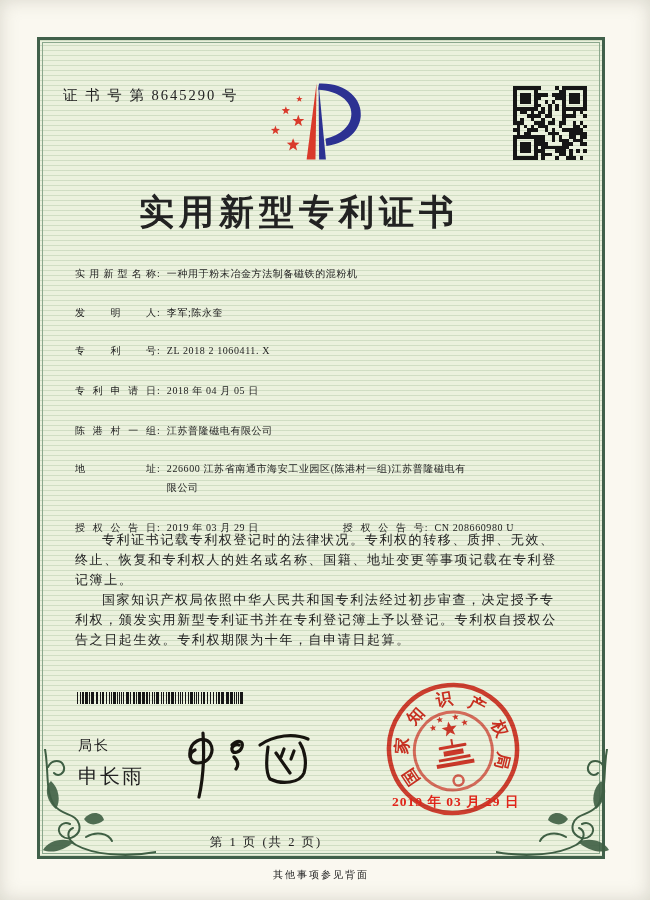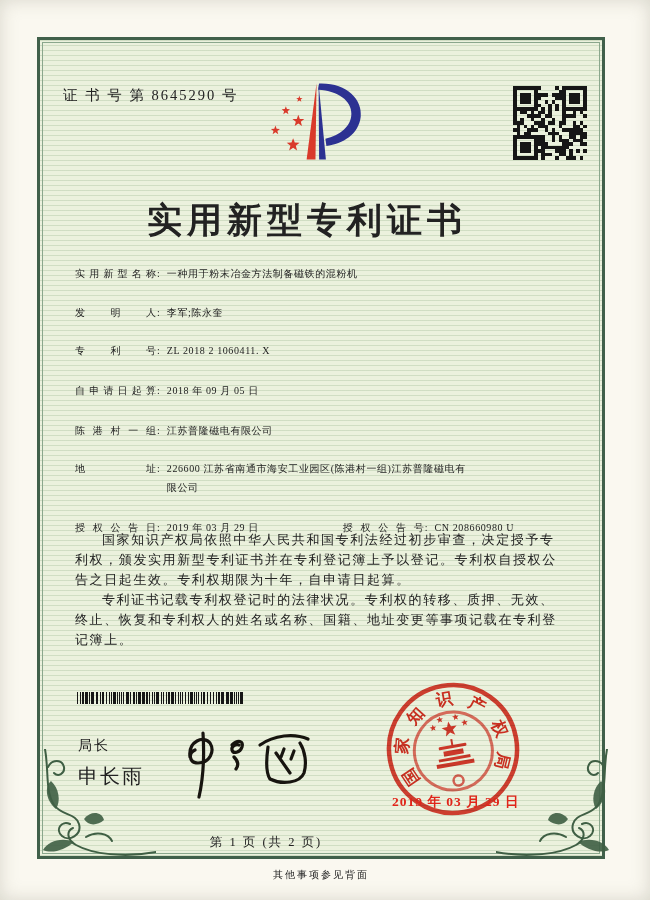--- a/index.html
+++ b/index.html
@@ -20,21 +20,21 @@
   }
   .frame-inner{position:absolute;inset:2px;border:1px solid #8aa78c;}
   .fl{position:absolute;width:118px;height:112px;z-index:3;}
   .fl-l{left:38px;top:749px;}
   .fl-r{left:496px;top:749px;transform:scaleX(-1);}
 
   .cert-no{position:absolute;left:63px;top:86px;font-size:14.5px;letter-spacing:2px;z-index:4;}
   .logo{position:absolute;left:264px;top:74px;width:104px;height:94px;z-index:4;}
   .qr{position:absolute;left:513px;top:86px;width:74px;height:74px;z-index:4;}
   .title{
-    position:absolute;left:37px;top:181px;width:508px;margin:16px;
+    position:absolute;left:37px;top:181px;width:508px;margin:8px;
     text-align:center;font-size:35px;font-weight:bold;letter-spacing:5px;z-index:4;
   }
   .frow{position:absolute;left:75px;width:505px;display:flex;align-items:flex-start;
         font-size:10px;line-height:19px;z-index:4;}
   .flabel{display:inline-block;width:81px;flex:none;text-align:justify;text-align-last:justify;}
   .fcolon{flex:none;margin:0 7px 0 1px;}
   .fval{letter-spacing:.6px;}
   .fval.addr{max-width:300px;font-family:Liberation Serif, serif;}
   .grant .fval.g1{width:176px;flex:none;}
   .body-text{position:absolute;left:75px;top:530px;width:494px;font-size:13px;
@@ -371,23 +371,23 @@
     <span class="flabel">发明人</span>
       <span class="fcolon">:</span>
       <span class="fval">李军;陈永奎</span>
   </div>
   <div class="frow" style="top:341px">
     <span class="flabel">专利号</span>
       <span class="fcolon">:</span>
       <span class="fval">ZL 2018 2 1060411. X</span>
   </div>
   <div class="frow" style="top:381px">
-    <span class="flabel">自申请日起算</span>
-      <span class="fcolon">:</span>
-      <span class="fval">2018 年 09 月 05 日</span>
+    <span class="flabel">专利申请日</span>
+      <span class="fcolon">:</span>
+      <span class="fval">2018 年 04 月 05 日</span>
   </div>
   <div class="frow" style="top:421px">
     <span class="flabel">陈港村一组</span>
       <span class="fcolon">:</span>
       <span class="fval">江苏普隆磁电有限公司</span>
   </div>
   <div class="frow" style="top:459px">
     <span class="flabel">地址</span>
       <span class="fcolon">:</span>
       <span class="fval addr">226600 江苏省南通市海安工业园区(陈港村一组)江苏普隆磁电有限公司</span>
@@ -395,22 +395,22 @@
   <div class="frow grant" style="top:518px">
     <span class="flabel">授权公告日</span>
       <span class="fcolon">:</span>
       <span class="fval g1">2019 年 03 月 29 日</span>
     <span class="flabel">授权公告号</span>
       <span class="fcolon">:</span>
       <span class="fval">CN 208660980 U</span>
   </div>
 
   <div class="body-text">
+    <p>专利证书记载专利权登记时的法律状况。专利权的转移、质押、无效、终止、恢复和专利权人的姓名或名称、国籍、地址变更等事项记载在专利登记簿上。</p>
     <p>国家知识产权局依照中华人民共和国专利法经过初步审查，决定授予专利权，颁发实用新型专利证书并在专利登记簿上予以登记。专利权自授权公告之日起生效。专利权期限为十年，自申请日起算。</p>
-    <p>专利证书记载专利权登记时的法律状况。专利权的转移、质押、无效、终止、恢复和专利权人的姓名或名称、国籍、地址变更等事项记载在专利登记簿上。</p>
   </div>
 
   <svg class="barcode" viewBox="0 0 170 12" preserveAspectRatio="none">
     <g id="barcode-bars" fill="#161616">
         <rect x="0" y="0" width="1" height="12"></rect>
         <rect x="3" y="0" width="1" height="12"></rect>
         <rect x="5" y="0" width="2" height="12"></rect>
         <rect x="8" y="0" width="3" height="12"></rect>
         <rect x="12" y="0" width="1" height="12"></rect>
         <rect x="14" y="0" width="3" height="12"></rect>

